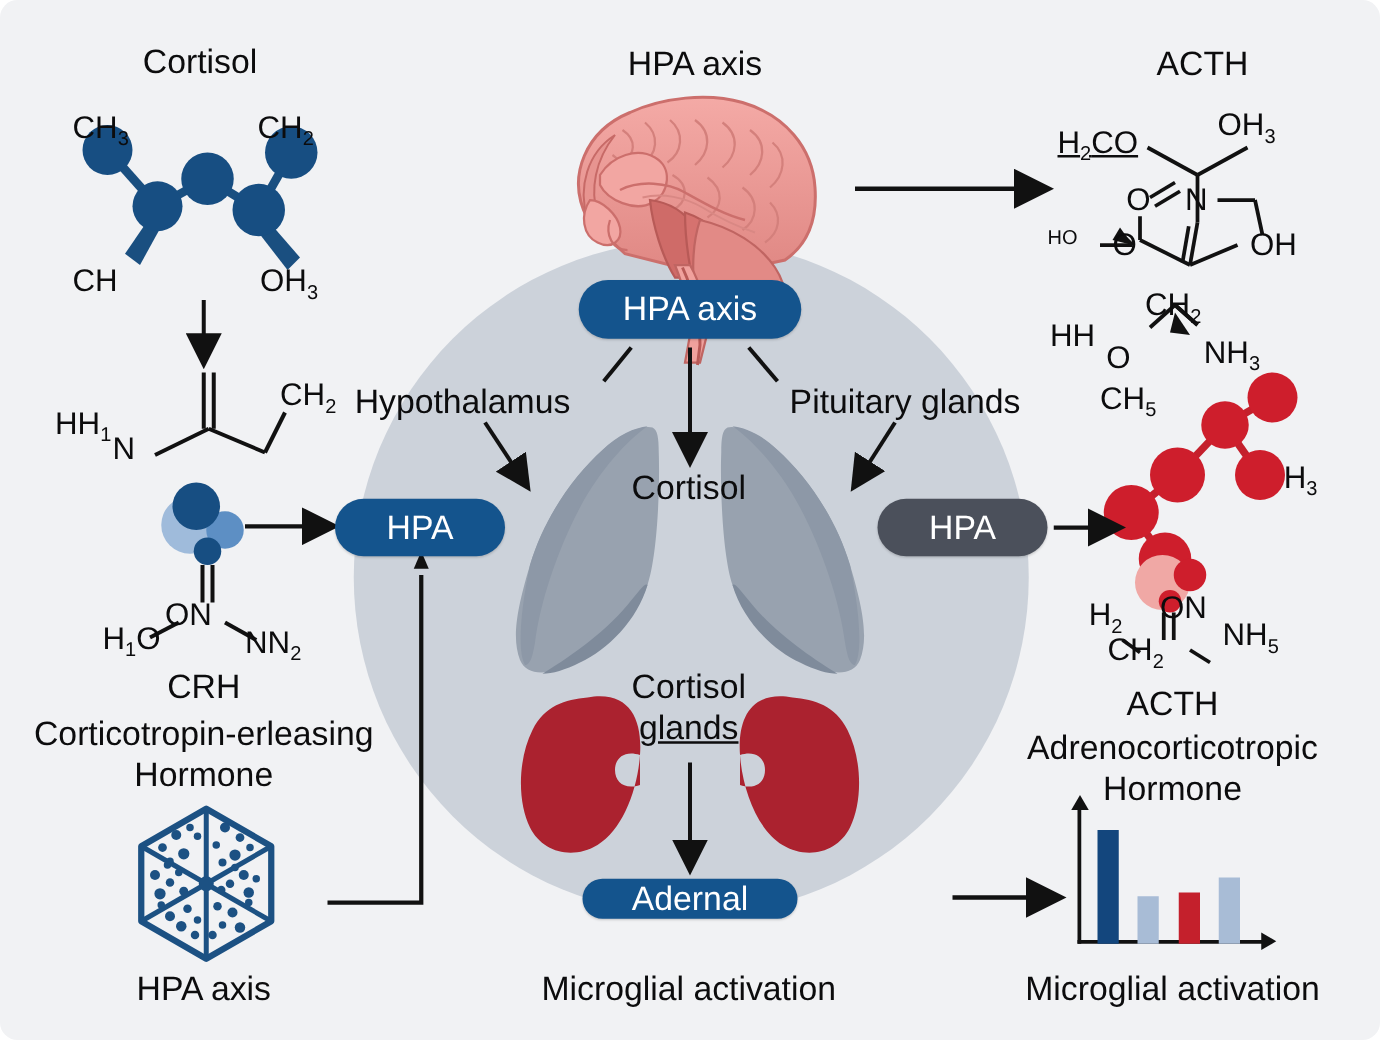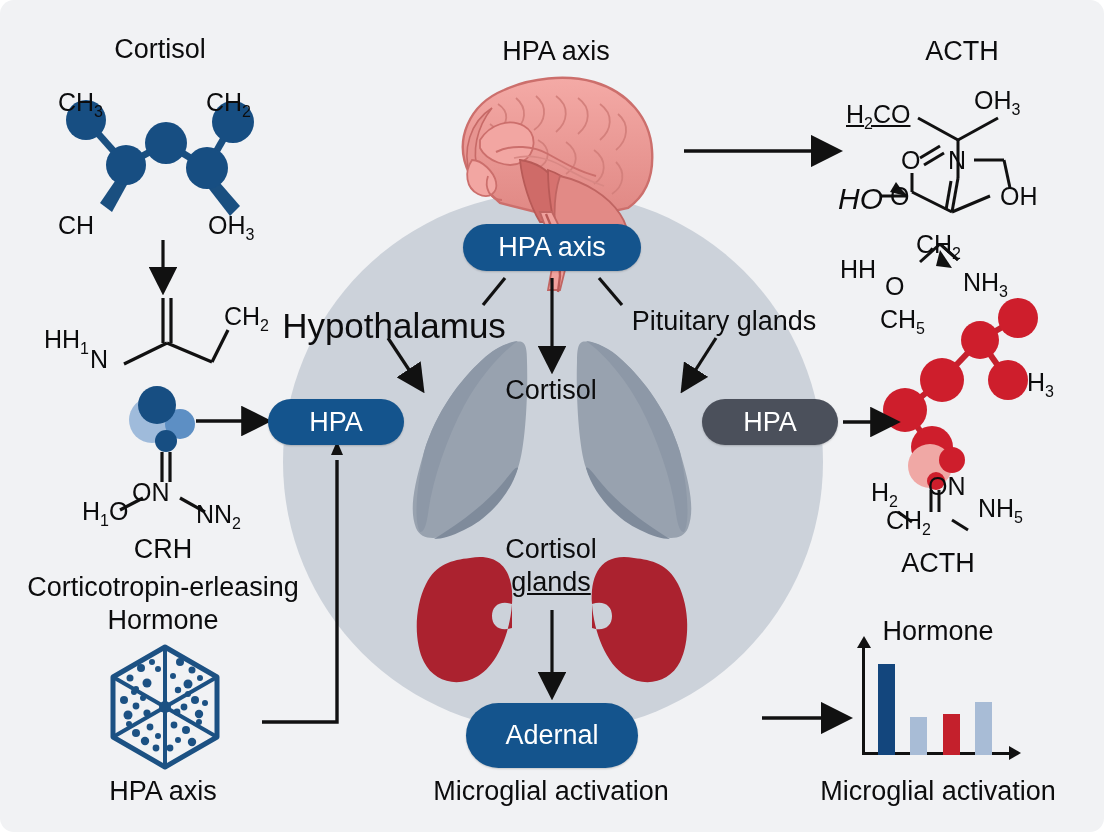--- a/index.html
+++ b/index.html
@@ -302,58 +302,59 @@
   <div class="txt center" style="left:163px;top:605px;font-size:27px;">Hormone</div>
   <div class="txt center" style="left:163px;top:776px;font-size:27px;">HPA axis</div>
 
   <div class="txt center" style="left:556px;top:36px;font-size:27px;">HPA axis</div>
 
   <div class="txt center" style="left:962px;top:36px;font-size:27px;">ACTH</div>
   <div class="txt" style="left:846px;top:100px;font-size:25px;text-decoration:underline;"><span>H</span><sub style="font-size:16px">2</sub><span>CO</span></div>
   <div class="txt" style="left:974px;top:86px;font-size:25px;"><span>OH</span><sub style="font-size:16px">3</sub></div>
   <div class="txt" style="left:901px;top:146px;font-size:25px;">O</div>
   <div class="txt" style="left:948px;top:146px;font-size:25px;">N</div>
-  <div class="txt" style="left:838px;top:182px;font-size:30px;font-style:italic;">HO</div>
+  <div class="txt" style="left:838px;top:182px;font-size:16px;">HO</div>
   <div class="txt" style="left:890px;top:182px;font-size:25px;">O</div>
   <div class="txt" style="left:1000px;top:182px;font-size:25px;">OH</div>
 
   <div class="txt" style="left:840px;top:255px;font-size:25px;">HH</div>
   <div class="txt" style="left:885px;top:272px;font-size:25px;">O</div>
   <div class="txt" style="left:916px;top:230px;font-size:25px;"><span>CH</span><sub style="font-size:16px">2</sub></div>
   <div class="txt" style="left:963px;top:268px;font-size:25px;"><span>NH</span><sub style="font-size:16px">3</sub></div>
   <div class="txt" style="left:880px;top:305px;font-size:25px;"><span>CH</span><sub style="font-size:16px">5</sub></div>
   <div class="txt" style="left:1027px;top:368px;font-size:25px;"><span>H</span><sub style="font-size:16px">3</sub></div>
   <div class="txt" style="left:871px;top:478px;font-size:25px;"><span>H</span><sub style="font-size:16px">2</sub></div>
   <div class="txt" style="left:928px;top:472px;font-size:25px;">ON</div>
   <div class="txt" style="left:886px;top:506px;font-size:25px;"><span>CH</span><sub style="font-size:16px">2</sub></div>
   <div class="txt" style="left:978px;top:494px;font-size:25px;"><span>NH</span><sub style="font-size:16px">5</sub></div>
 
   <div class="txt center" style="left:938px;top:548px;font-size:27px;">ACTH</div>
+  <div class="txt center" style="left:938px;top:583px;font-size:27px;">Adrenocorticotropic</div>
   <div class="txt center" style="left:938px;top:616px;font-size:27px;">Hormone</div>
   <div class="txt center" style="left:938px;top:776px;font-size:27px;">Microglial activation</div>
 
   <div id="barchart">
     <div class="axis" style="left:0;bottom:0;width:3px;height:108px;"></div>
     <div class="axis" style="left:0;bottom:0;width:148px;height:3px;"></div>
     <div style="position:absolute;left:-5px;top:-9px;width:0;height:0;border-left:7px solid transparent;border-right:7px solid transparent;border-bottom:12px solid #111;"></div>
     <div style="position:absolute;right:-9px;bottom:-5px;width:0;height:0;border-top:7px solid transparent;border-bottom:7px solid transparent;border-left:12px solid #111;"></div>
     <div class="bar" id="bar0" style="left: 16px; width: 17px; height: 90.9091px; background: rgb(19, 70, 125);"></div>
     <div class="bar" id="bar1" style="left: 48px; width: 17px; height: 38.1818px; background: rgb(168, 188, 214);"></div>
     <div class="bar" id="bar2" style="left: 81px; width: 17px; height: 40.9091px; background: rgb(196, 32, 44);"></div>
     <div class="bar" id="bar3" style="left: 113px; width: 17px; height: 52.7273px; background: rgb(168, 188, 214);"></div>
   </div>
 
   <div class="pill navy" style="left:463px;top:224px;width:178px;height:47px;font-size:27px;">HPA axis</div>
 
-  <div class="txt center" style="left:370px;top:306px;font-size:35px;margin-left:24px;">Hypothalamus</div>
+  <div class="txt center" style="left:370px;top:306px;font-size:27px;">Hypothalamus</div>
   <div class="txt center" style="left:551px;top:375px;font-size:27px;">Cortisol</div>
   <div class="txt center" style="left:724px;top:306px;font-size:27px;">Pituitary glands</div>
 
   <div class="pill navy" style="left:268px;top:399px;width:136px;height:46px;font-size:27px;">HPA</div>
   <div class="pill slate" style="left:702px;top:399px;width:136px;height:46px;font-size:27px;">HPA</div>
 
   <div class="txt center" style="left:551px;top:534px;font-size:27px;">Cortisol</div>
   <div class="txt center" style="left:551px;top:567px;font-size:27px;text-decoration:underline;">glands</div>
 
-  <div class="pill navy" style="left:466px;top:703px;width:172px;height:65px;font-size:27px;">Adernal</div>
+  <div class="pill navy" style="left:466px;top:703px;width:172px;height:32px;font-size:27px;">Adernal</div>
   <div class="txt center" style="left:551px;top:776px;font-size:27px;">Microglial activation</div>
 
 </div>
 
 </body></html>

